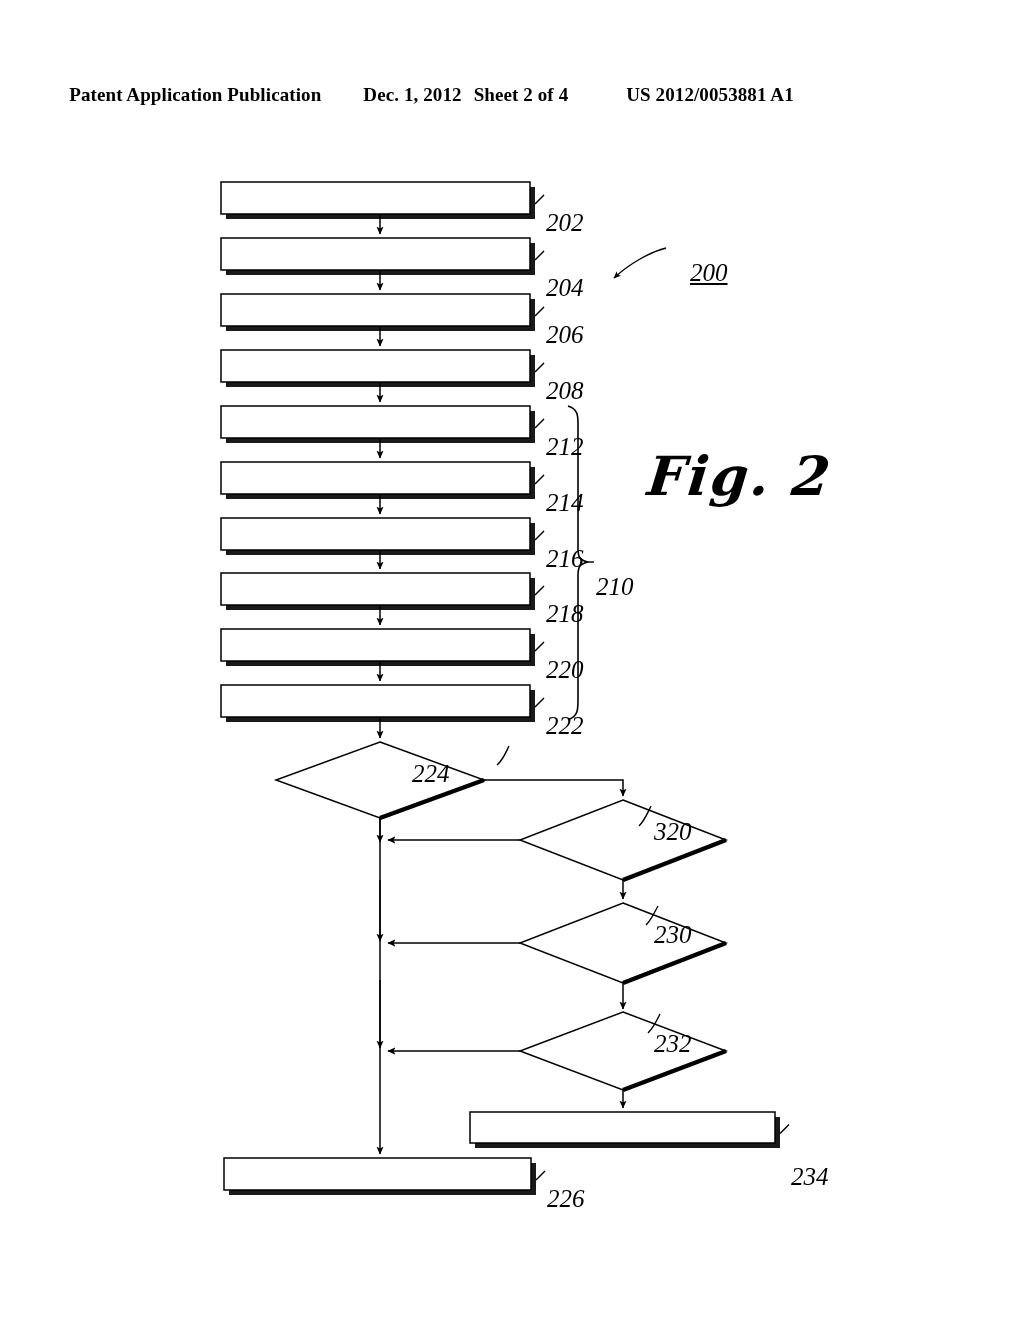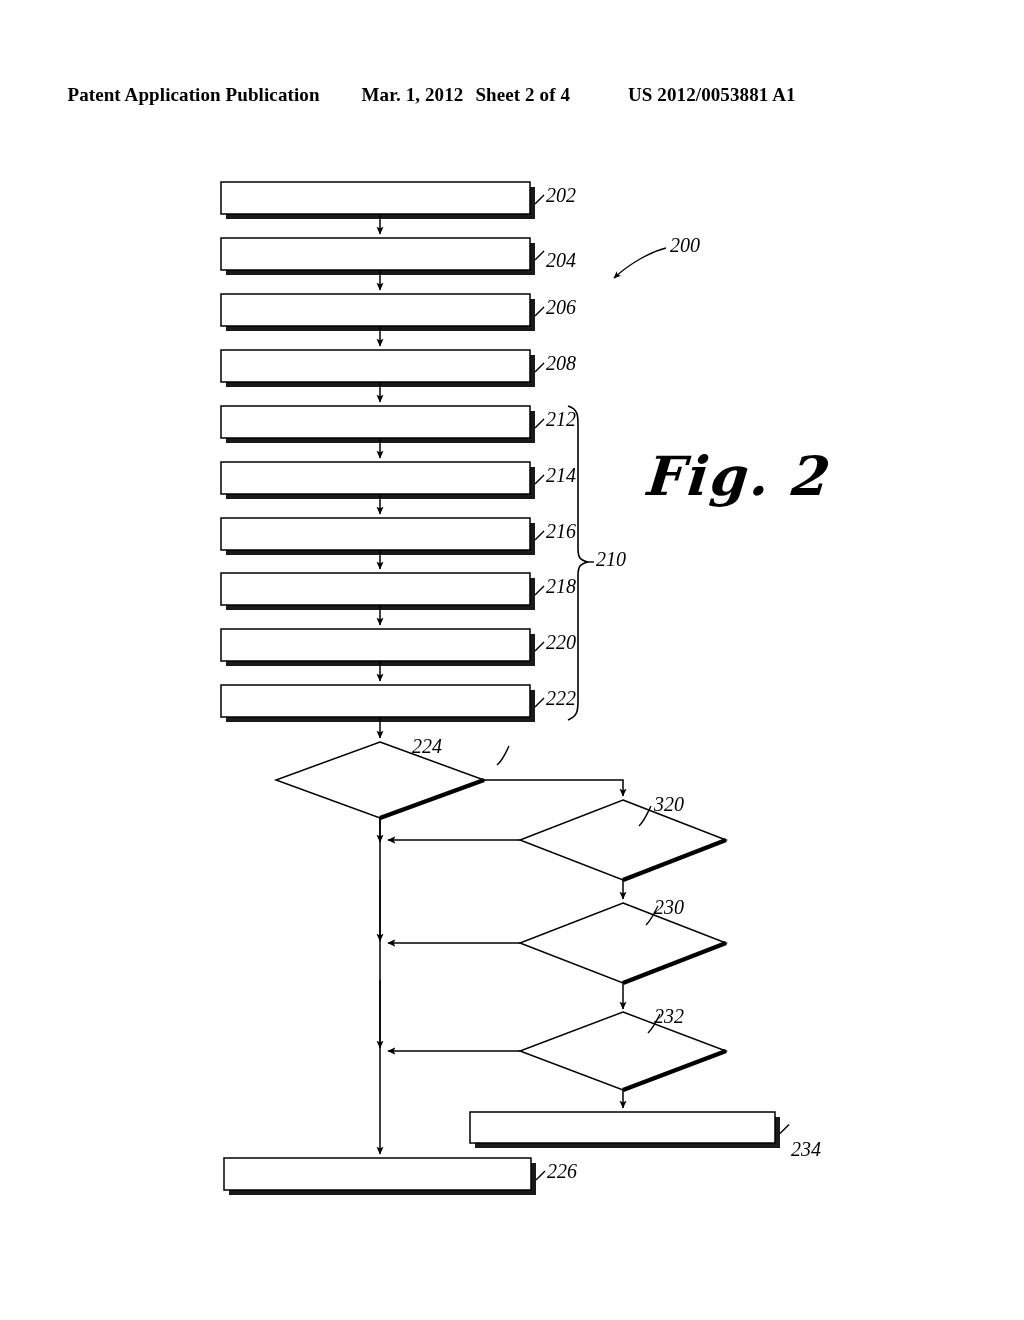--- a/index.html
+++ b/index.html
@@ -48,24 +48,25 @@
     top: 0;
     width: 1024px;
     height: 1320px;
   }
 
   
   .ref {
     position: absolute;
     font-family: "Liberation Serif", "DejaVu Serif", serif;
     font-style: italic;
-    font-size: 20px;
+    font-size: 25px;
     color: #000;
     white-space: nowrap;
     line-height: 1;
+    margin-top: 25px;
   }
 
   
   #fig-caption {
     position: absolute;
     left: 648px;
     top: 444px;
     font-family: "DejaVu Serif", "Liberation Serif", serif;
     font-style: italic;
     font-weight: bold;
@@ -77,21 +78,21 @@
   }
 </style>
 </head>
 <body>
 
 <div id="page">
 
   <div id="header">
     <span class="h-seg">Patent Application Publication</span>
     <span class="gap-a"></span>
-    <span class="h-seg">Mar. 1, 2012</span>
+    <span class="h-seg">Dec. 1, 2012</span>
     <span class="gap-b"></span>
     <span class="h-seg">Sheet 2 of 4</span>
     <span class="gap-c"></span>
     <span class="h-seg">US 2012/0053881 A1</span>
   </div>
 
   <div id="fig-caption">Fig. 2</div>
 
   <svg id="figure-svg" viewBox="0 0 1024 1320">
     <defs>
@@ -261,17 +262,17 @@
       <div class="ref" style="left: 546px; top: 521px;">216</div>
       <div class="ref" style="left: 546px; top: 576px;">218</div>
       <div class="ref" style="left: 546px; top: 632px;">220</div>
       <div class="ref" style="left: 546px; top: 688px;">222</div>
       <div class="ref" style="left: 791px; top: 1139px;">234</div>
       <div class="ref" style="left: 547px; top: 1161px;">226</div>
       <div class="ref" style="left: 412px; top: 736px;">224</div>
       <div class="ref" style="left: 654px; top: 794px;">320</div>
       <div class="ref" style="left: 654px; top: 897px;">230</div>
       <div class="ref" style="left: 654px; top: 1006px;">232</div>
-      <div class="ref" style="left: 670px; top: 235px;">200</div>
+      <div class="ref" style="left: 690px; top: 235px; text-decoration: underline;">200</div>
       <div class="ref" style="left: 596px; top: 549px;">210</div>
     </div>
 
 </div>
 
 </body></html>

